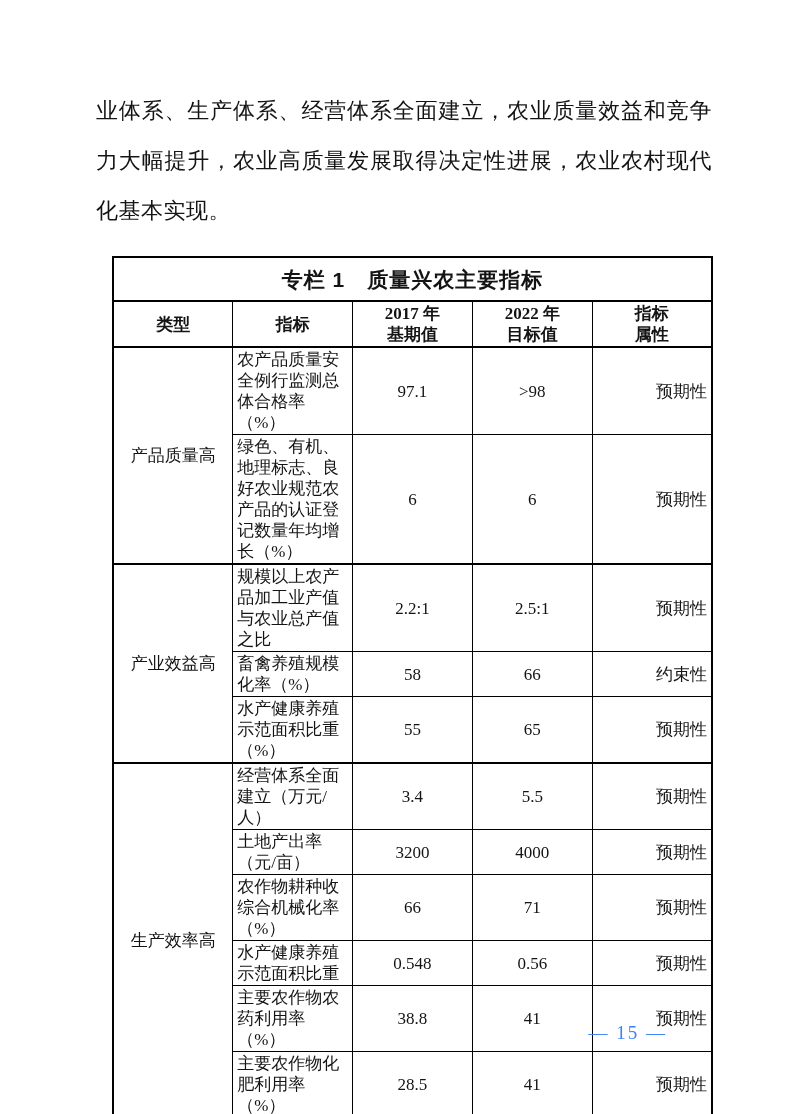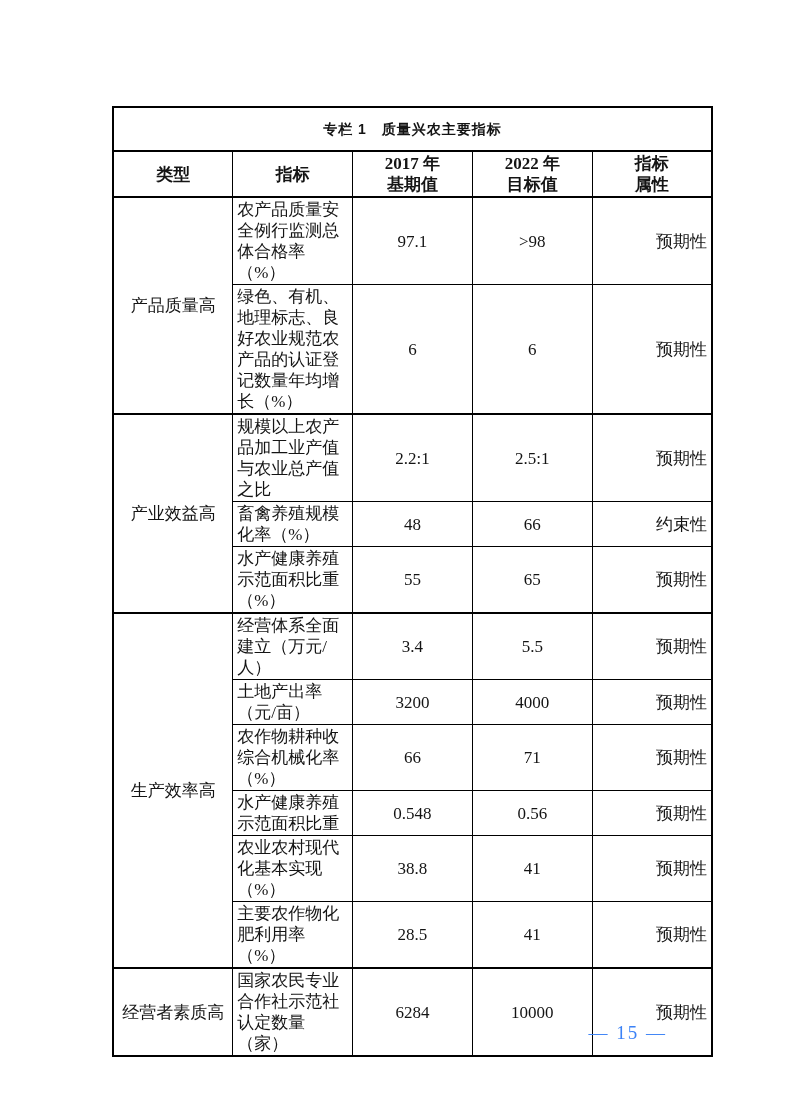--- a/index.html
+++ b/index.html
@@ -21,21 +21,21 @@
     font-size:17px;
   }
   table.box td,table.box th{
     border:1px solid #000;
     padding:1px 4px;line-height:21px;
     font-weight:normal;vertical-align:middle;
     overflow:hidden;
   }
   tr.box-title-row th{
     border-bottom:2px solid #000;
-    height:40px;font-size:14px;font-weight:bold;
+    height:40px;font-size:21px;font-weight:bold;
     font-family:"Liberation Sans","DejaVu Sans",sans-serif;
     text-align:center;letter-spacing:1px;
   }
   tr.col-header-row th{
     border-bottom:2px solid #000;
     height:42px;text-align:center;font-weight:bold;
   }
   table.box tbody{border-top:2px solid #000;}
   td.cell-type{width:56px;text-align:center;border-right:2px solid #000;border-radius:20px;}
   th.cell-type{width:56px;text-align:center;border-right:2px solid #000;}
@@ -51,20 +51,21 @@
     position:absolute;top:1022px;right:120px;
     font-size:19px;letter-spacing:2px;color:#3b82f6;
   }
 </style>
 </head>
 <body>
 
 <div class="page">
   <div class="content">
 
+    <p class="para">业体系、生产体系、经营体系全面建立，农业质量效益和竞争力大幅提升，农业高质量发展取得决定性进展，农业农村现代化基本实现。</p>
 
     <table class="box">
       <thead>
         <tr class="box-title-row">
           <th colspan="5">专栏 1　质量兴农主要指标</th>
         </tr>
         <tr class="col-header-row">
           <th class="cell-type">类型</th>
           <th class="cell-ind">指标</th>
           <th class="cell-num">
@@ -101,21 +102,21 @@
       <tbody>
         <tr>
           <td class="cell-type" rowspan="3">产业效益高</td>
           <td class="cell-ind">规模以上农产品加工业产值与农业总产值之比</td>
           <td class="cell-num">2.2:1</td>
           <td class="cell-num">2.5:1</td>
           <td class="cell-attr">预期性</td>
         </tr>
         <tr>
           <td class="cell-ind">畜禽养殖规模化率（%）</td>
-          <td class="cell-num">48</td>
+          <td class="cell-num">58</td>
           <td class="cell-num">66</td>
           <td class="cell-attr">约束性</td>
         </tr>
         <tr>
           <td class="cell-ind">水产健康养殖示范面积比重（%）</td>
           <td class="cell-num">55</td>
           <td class="cell-num">65</td>
           <td class="cell-attr">预期性</td>
         </tr>
       </tbody>
@@ -140,21 +141,21 @@
           <td class="cell-num">71</td>
           <td class="cell-attr">预期性</td>
         </tr>
         <tr>
           <td class="cell-ind">水产健康养殖示范面积比重</td>
           <td class="cell-num">0.548</td>
           <td class="cell-num">0.56</td>
           <td class="cell-attr">预期性</td>
         </tr>
         <tr>
-          <td class="cell-ind">农业农村现代化基本实现（%）</td>
+          <td class="cell-ind">主要农作物农药利用率（%）</td>
           <td class="cell-num">38.8</td>
           <td class="cell-num">41</td>
           <td class="cell-attr">预期性</td>
         </tr>
         <tr>
           <td class="cell-ind">主要农作物化肥利用率（%）</td>
           <td class="cell-num">28.5</td>
           <td class="cell-num">41</td>
           <td class="cell-attr">预期性</td>
         </tr>

